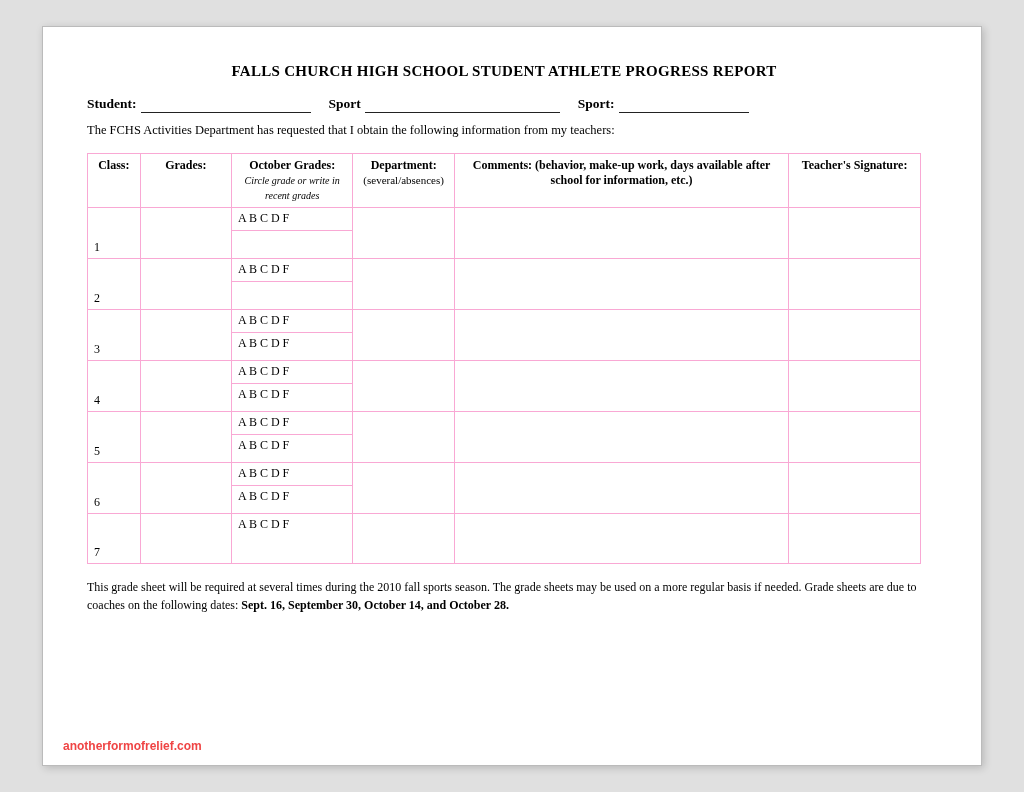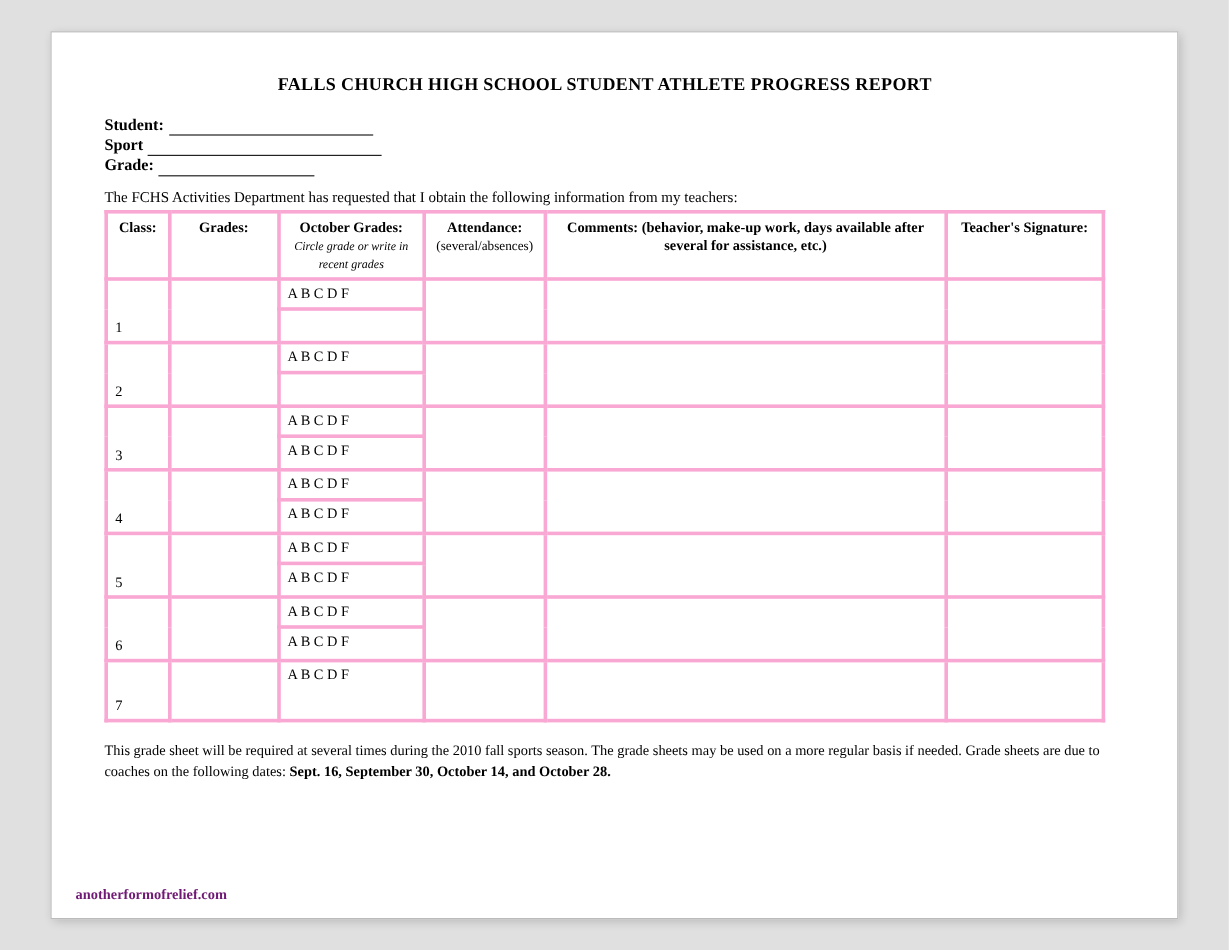--- a/index.html
+++ b/index.html
@@ -22,21 +22,20 @@
     }
     .title {
       text-align: center;
       font-size: 15px;
       font-weight: bold;
       margin-bottom: 16px;
       letter-spacing: 0.02em;
     }
     .header-row {
       display: flex;
-      flex-direction: column;
       align-items: baseline;
       gap: 0;
       margin-bottom: 10px;
       font-size: 13.5px;
       font-weight: bold;
     }
     .header-field {
       display: flex;
       align-items: baseline;
       margin-right: 18px;
@@ -46,31 +45,31 @@
       white-space: nowrap;
       margin-right: 4px;
       font-size: 13.5px;
     }
     .header-underline {
       border-bottom: 1.2px solid #222;
       display: inline-block;
     }
     .intro-text {
       font-size: 12.5px;
-      margin-bottom: 3px;
+      margin-bottom: 15px;
       font-weight: normal;
     }
     table {
       width: 100%;
       border-collapse: collapse;
       font-size: 12px;
       margin-bottom: 14px;
     }
     th, td {
-      border: 3px solid #f9a8d4;
+      border: 1px solid #f9a8d4;
       padding: 4px 6px;
       vertical-align: top;
     }
     th {
       font-weight: bold;
       font-size: 12px;
       background: #fff;
     }
     .col-class { width: 52px; }
     .col-subject { width: 90px; }
@@ -102,43 +101,43 @@
       line-height: 1.5;
     }
     .footer-bold {
       font-weight: bold;
     }
     .watermark {
       position: absolute;
       bottom: 12px;
       left: 20px;
       font-size: 12px;
-      color: #701a75;
-      font-weight: bold;
-      font-family: Liberation Serif, serif;
+      color: #ef4444;
+      font-weight: bold;
+      font-family: Liberation Sans, sans-serif;
     }
   </style>
 </head>
 <body>
 
 <div class="page">
 
   <div class="title">FALLS CHURCH HIGH SCHOOL STUDENT ATHLETE PROGRESS REPORT</div>
 
   <div class="header-row">
     <div class="header-field">
       <span class="header-field-label">Student:</span>
       <span class="header-underline" style="width:170px;">&nbsp;</span>
     </div>
     <div class="header-field">
       <span class="header-field-label">Sport</span>
       <span class="header-underline" style="width:195px;">&nbsp;</span>
     </div>
     <div class="header-field">
-      <span class="header-field-label">Grade:</span>
+      <span class="header-field-label">Sport:</span>
       <span class="header-underline" style="width:130px;">&nbsp;</span>
     </div>
   </div>
 
   <div class="intro-text">The FCHS Activities Department has requested that I obtain the following information from my teachers:</div>
 
   <table>
     <colgroup>
       <col class="col-class">
       <col class="col-subject">
@@ -149,24 +148,24 @@
     </colgroup>
     <thead>
       <tr>
         <th>Class:</th>
         <th>Grades:</th>
         <th>
           <span>October Grades:</span><br>
           <span class="grades-header-sub">Circle grade or write in recent grades</span>
         </th>
         <th>
-          <span>Attendance:</span><br>
+          <span>Department:</span><br>
           <span class="attendance-sub">(several/absences)</span>
         </th>
-        <th>Comments: (behavior, make-up work, days available after several for assistance, etc.)</th>
+        <th>Comments: (behavior, make-up work, days available after school for information, etc.)</th>
         <th>Teacher's Signature:</th>
       </tr>
     </thead>
     <tbody>
 
       <tr style="height:22px;">
         <td rowspan="2" class="row-num" style="vertical-align:bottom; padding-bottom:3px;">1</td>
         <td rowspan="2"></td>
         <td class="grades-cell">A  B C  D  F</td>
         <td rowspan="2"></td>

